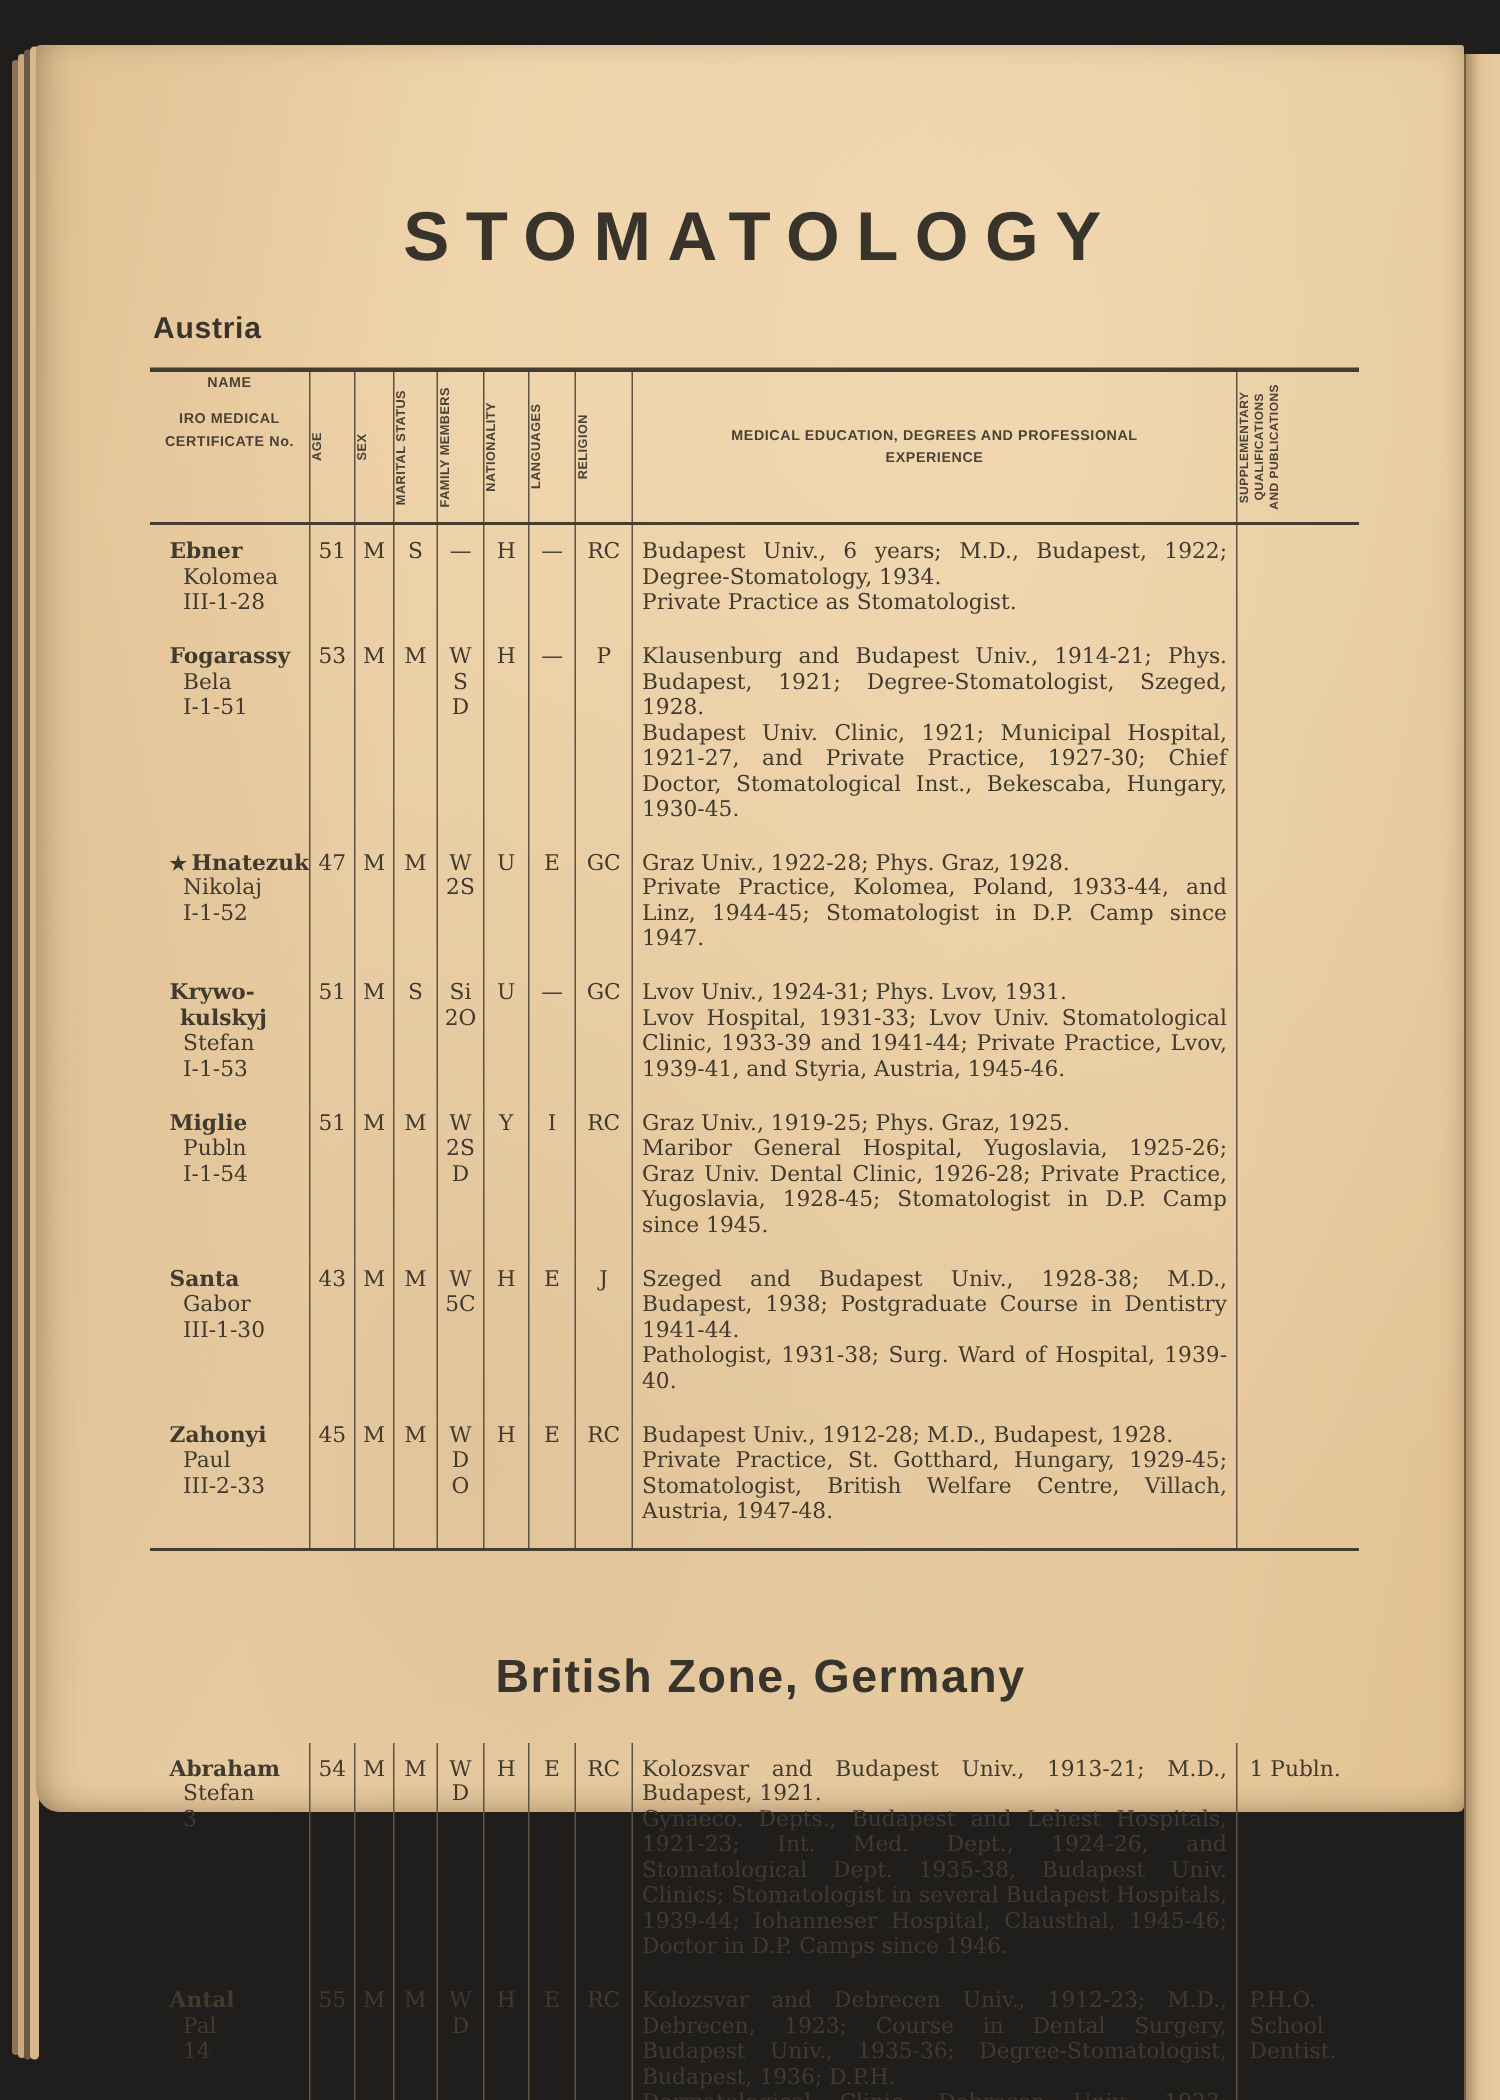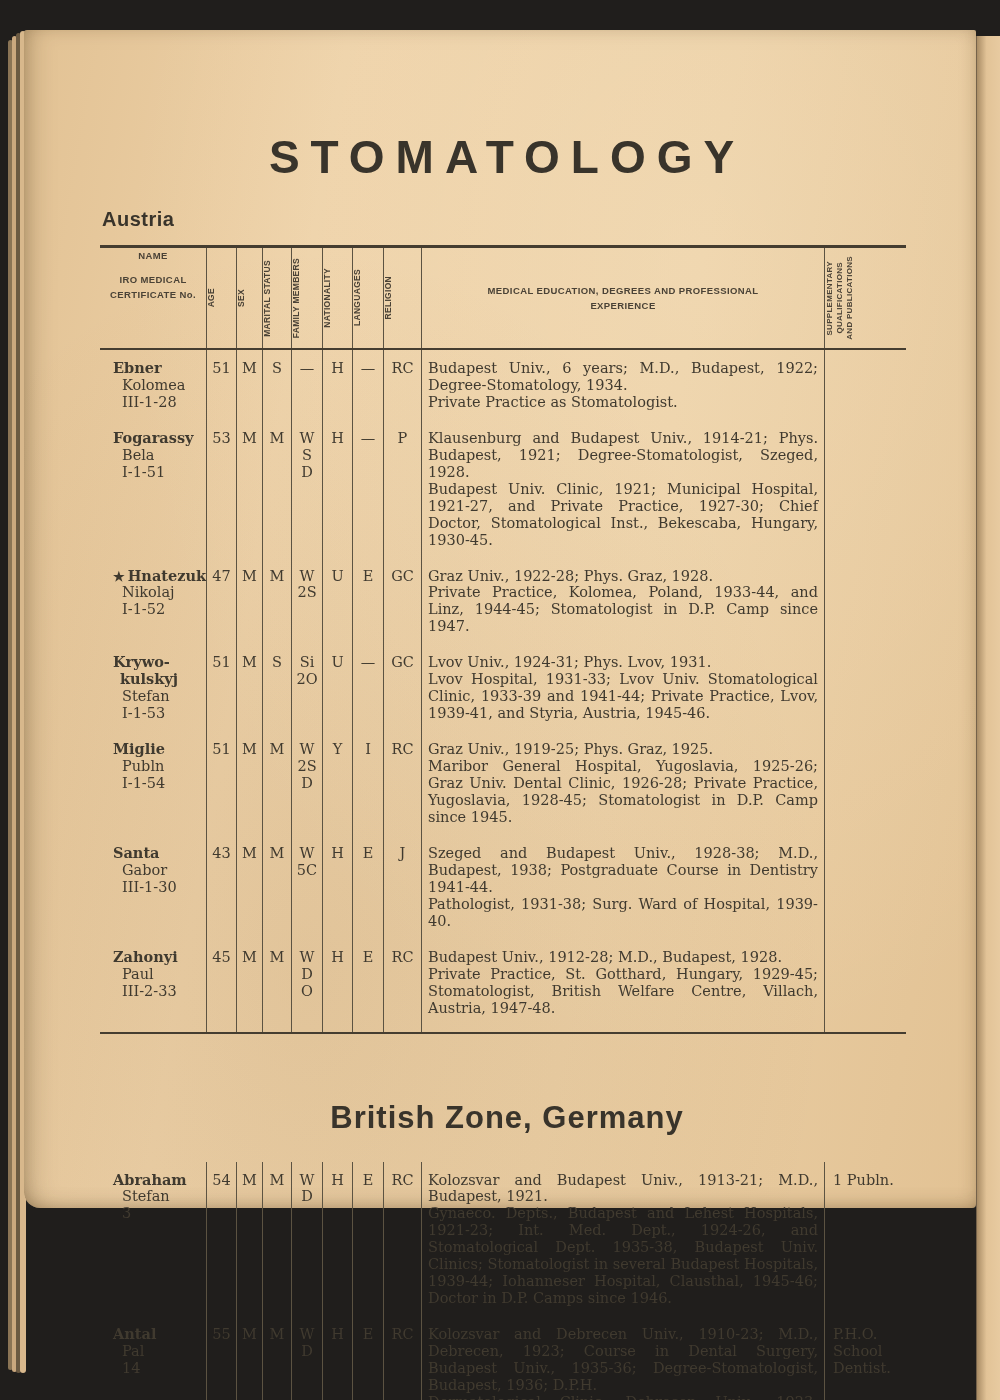--- a/index.html
+++ b/index.html
@@ -358,21 +358,21 @@
             <div class="cell ctr c2">M</div>
             <div class="cell ctr c3">M</div>
             <div class="cell ctr c4">
               <div>W</div>
               <div>D</div>
             </div>
             <div class="cell ctr c5">H</div>
             <div class="cell ctr c6">E</div>
             <div class="cell ctr c7">RC</div>
             <div class="cell c8">
-              <p>Kolozsvar and Debrecen Univ., 1910-23; M.D., Debrecen, 1923; Course in Dental Surgery, Budapest Univ., 1935-36; Degree-Stomatologist, Budapest, 1936; D.P.H.</p>
+              <p>Kolozsvar and Debrecen Univ., 1912-23; M.D., Debrecen, 1923; Course in Dental Surgery, Budapest Univ., 1935-36; Degree-Stomatologist, Budapest, 1936; D.P.H.</p>
               <p>Dermatological Clinic, Debrecen Univ., 1923; Private Practice, Tiszadeb, 1923-25; State Doctor, Dunabogdany, 1925-26, and Dunaalmas, 1926-44; Stomatologist, Clausthal-Zellerfeld and Osterode, 1944-47; Doctor in Polish D.P. Camp since 1947.</p>
             </div>
             <div class="cell c9">
               <div>P.H.O.</div>
               <div>School</div>
               <div>Dentist.</div>
             </div>
           </div>
         </div>
     </div>

